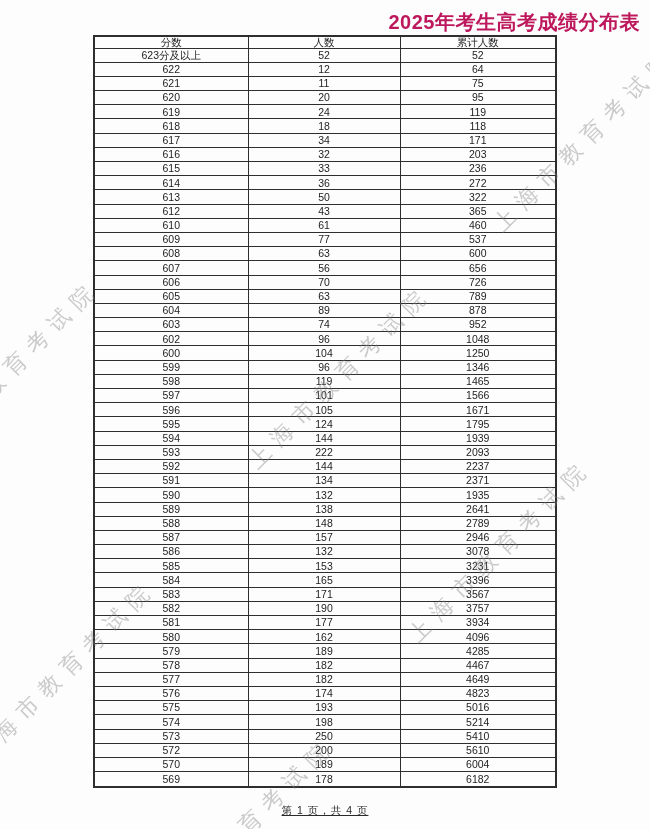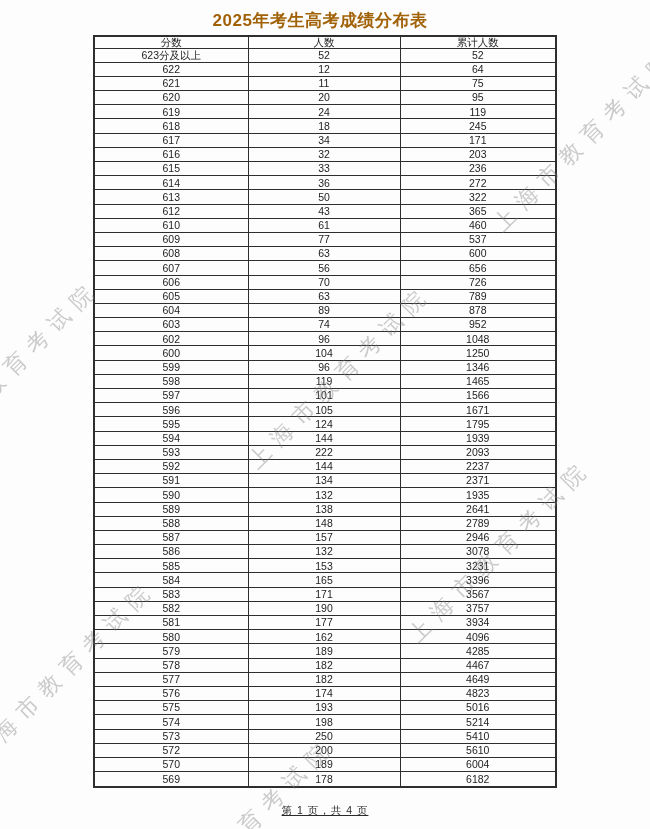--- a/index.html
+++ b/index.html
@@ -13,24 +13,24 @@
     background: #fdfdfd;
     overflow: hidden;
     color: #1d1d1d;
   }
 
   .page-title {
     position: absolute;
     top: 9px;
     left: 0;
     width: 640px;
-    text-align: center;
-    font-size: 17px;
+    text-align: right;
+    font-size: 20px;
     font-weight: bold;
-    color: #a16207;
+    color: #be185d;
     letter-spacing: 0.5px;
   }
 
   .score-table {
     position: absolute;
     left: 93px;
     top: 35px;
     width: 462px;
     height: 753px;
     border-collapse: collapse;
@@ -115,21 +115,21 @@
           <td>95</td>
         </tr>
         <tr>
           <td>619</td>
           <td>24</td>
           <td>119</td>
         </tr>
         <tr>
           <td>618</td>
           <td>18</td>
-          <td>245</td>
+          <td>118</td>
         </tr>
         <tr>
           <td>617</td>
           <td>34</td>
           <td>171</td>
         </tr>
         <tr>
           <td>616</td>
           <td>32</td>
           <td>203</td>

